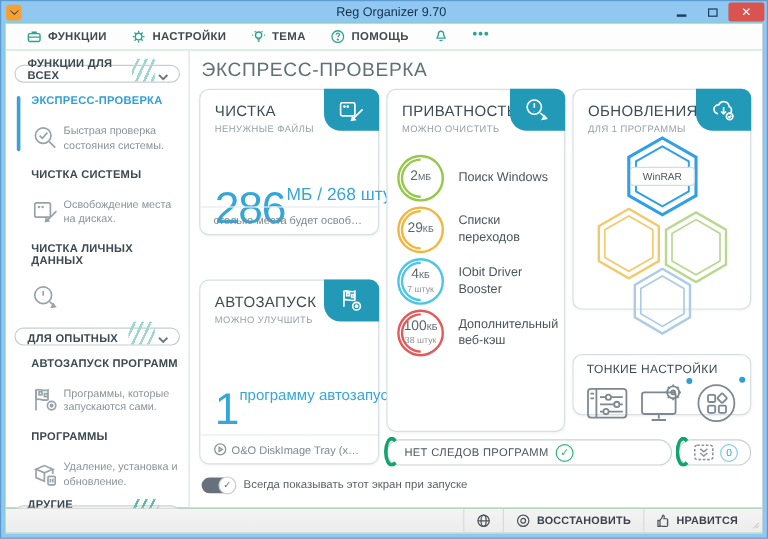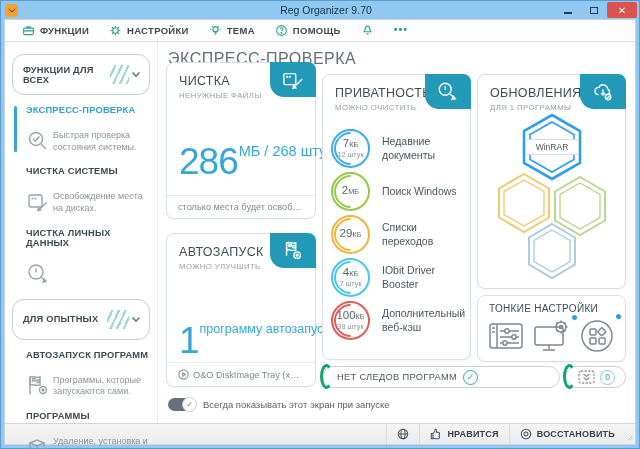--- a/index.html
+++ b/index.html
@@ -19,21 +19,21 @@
   .app{position:absolute;left:3px;right:3px;top:18px;bottom:3px;background:#22c55e;display:flex;flex-direction:column;border:1px solid #c8d4dc}
   
   .menubar{height:22px;display:flex;align-items:center;gap:2px;padding:0 8px;border-bottom:1px solid #dde2e4;background:#fdfdfd;flex:none}
   .menu-item{display:flex;align-items:center;gap:5px;padding:0 9px;height:100%;font-size:9.5px;font-weight:700;color:#3f4a50;letter-spacing:.3px;cursor:default}
   .menu-item svg,.menu-solo svg{color:#2ba392}
   .menu-solo{padding:0 9px;display:flex;align-items:center}
   .dots{color:#2ba392;font-size:11px;font-weight:700;letter-spacing:1px;margin-top:-4px}
   
   .content{flex:1;display:flex;min-height:0}
   .sidebar{width:153px;flex:none;border-right:1px solid #e2e7e9;padding-top:8px;background:#fff}
-  .group-pill{display:flex;align-items:center;margin:4px 7px 10px 7px;height:41px;border:1px solid #c6ced2;border-radius:12px;padding:0 8px 0 10px;font-size:9.3px;font-weight:700;color:#3c4a52;background:#fff;letter-spacing:.2px}
+  .group-pill{display:flex;align-items:flex-end;margin:4px 7px 10px 7px;height:15px;border:1px solid #c6ced2;border-radius:12px;padding:0 8px 0 10px;font-size:9.3px;font-weight:700;color:#3c4a52;background:#fff;letter-spacing:.2px}
   .stripes{margin-left:auto;width:22px;height:19px;background:repeating-linear-gradient(115deg,transparent 0 4px,#9ad8d0 4px 6px)}
   .stripes.dark{background:repeating-linear-gradient(115deg,transparent 0 4px,#57bdb1 4px 6px)}
   .group-pill svg{flex:none;margin-left:2px;color:#6b7a82}
   .sb-item{position:relative;padding:0 6px 0 21px;margin-bottom:13px}
   .sb-item.selected::before{content:"";position:absolute;left:9px;top:1px;bottom:1px;width:3px;background:#3aa0dc;border-radius:2px}
   .sb-title{font-size:9.3px;font-weight:700;color:#3c4a52;letter-spacing:.2px}
   .sb-item.selected .sb-title{color:#2f9fd6}
   .sb-row{display:flex;margin-top:14px}
   .sb-ic{flex:none;width:24px;height:24px;color:#98a3a9;margin-right:3px}
   .sb-desc{font-size:9px;color:#8a949a;line-height:1.3;padding-top:1px}
@@ -239,21 +239,21 @@
           <span class="stripes dark"></span>
           <svg width="7" height="10" viewBox="0 0 7 10" fill="none" stroke="currentColor" stroke-width="1.6">
               <polyline points="1.5,1.5 5,5 1.5,8.5"></polyline>
             </svg>
         </div>
       </div>
 
       <div class="main">
         <div class="page-title">ЭКСПРЕСС-ПРОВЕРКА</div>
 
-        <div class="card" style="left:8px;top:20px;width:150px;height:157px">
+        <div class="card" style="left:8px;top:32px;width:150px;height:122px">
           <div class="corner">
             <svg width="24" height="22" viewBox="0 0 24 24" fill="none" stroke="#fff" stroke-width="1.5">
                 <rect x="2" y="5" width="13" height="12" rx="1.5"></rect>
                 <circle cx="5.5" cy="8.5" r=".5" fill="#fff"></circle>
                 <circle cx="8.5" cy="8.5" r=".5" fill="#fff"></circle>
                 <path d="M13 20l9-9M12 21l3-.5-2.2-2.2Z"></path>
               </svg>
           </div>
           <div class="c-head">
             <div class="c-title">ЧИСТКА</div>
@@ -302,27 +302,20 @@
                 <circle cx="9" cy="9" r="6.5"></circle>
                 <path d="M9 5.5v4M9 12.5v.3"></path>
                 <path d="M14.5 14.5L20 19M16.5 20l3.5-.7-2-2.3Z"></path>
               </svg>
           </div>
           <div class="c-head">
             <div class="c-title">ПРИВАТНОСТЬ</div>
             <div class="c-sub">МОЖНО ОЧИСТИТЬ</div>
           </div>
           <div class="priv-rows">
-            <div class="priv-row" style="--ring: #42aae8;">
-              <div class="ring">
-                <div class="ring-size"><span style="font-size:11.5px">7</span><span>КБ</span></div>
-                <div class="ring-count">12 штук</div>
-              </div>
-              <div class="priv-label">Недавние документы</div>
-            </div>
             <div class="priv-row" style="--ring: #94c847;">
               <div class="ring">
                 <div class="ring-size"><span style="font-size:11.5px">2</span><span>МБ</span></div>
                 <div class="ring-count"></div>
               </div>
               <div class="priv-label">Поиск Windows</div>
             </div>
             <div class="priv-row" style="--ring: #f2b63c;">
               <div class="ring">
                 <div class="ring-size"><span style="font-size:11.5px">29</span><span>КБ</span></div>
@@ -340,21 +333,21 @@
             <div class="priv-row" style="--ring: #e15b5b;">
               <div class="ring">
                 <div class="ring-size"><span style="font-size:11.5px">100</span><span>КБ</span></div>
                 <div class="ring-count">38 штук</div>
               </div>
               <div class="priv-label">Дополнительный веб-кэш</div>
             </div>
           </div>
         </div>
 
-        <div class="card" style="left:319px;top:32px;width:149px;height:215px">
+        <div class="card" style="left:319px;top:32px;width:149px;height:184px">
           <div class="corner">
             <svg width="24" height="22" viewBox="0 0 24 24" fill="none" stroke="#fff" stroke-width="1.5">
                 <path d="M7 15a4 4 0 0 1 .5-8 5 5 0 0 1 9.5 1.5A3.5 3.5 0 0 1 17 15"></path>
                 <path d="M12 9v6M9.8 13l2.2 2.2L14.2 13"></path>
                 <circle cx="17.5" cy="17.5" r="3"></circle>
                 <polyline points="16.2,17.5 17.2,18.5 19,16.7"></polyline>
               </svg>
           </div>
           <div class="c-head">
             <div class="c-title">ОБНОВЛЕНИЯ</div>
@@ -366,21 +359,21 @@
             <polygon points="102,102 127,116.5 127,145.5 102,160 77,145.5 77,116.5" stroke="#b9d88f"></polygon>
             <polygon points="102,108 122,119.5 122,142.5 102,154 82,142.5 82,119.5" stroke-width="1.4" stroke="#b9d88f"></polygon>
             <polygon points="74,149 97,162.5 97,189.5 74,203 51,189.5 51,162.5" stroke="#abcbe6"></polygon>
             <polygon points="74,155 92,165.5 92,186.5 74,197 56,186.5 56,165.5" stroke-width="1.4" stroke="#abcbe6"></polygon>
             <polygon points="74,40 102,56 102,88 74,104 46,88 46,56" stroke-width="2.6" stroke="#2f9fe8"></polygon>
             <polygon points="74,47 96,59.5 96,84.5 74,97 52,84.5 52,59.5" stroke-width="1.6" stroke="#2f9fe8"></polygon>
           </svg>
           <div class="winrar">WinRAR</div>
         </div>
 
-        <div class="card" style="left:319px;top:253px;width:149px;height:67px">
+        <div class="card" style="left:319px;top:253px;width:149px;height:51px">
           <div style="padding:7px 0 0 11px">
             <div class="c-title" style="font-size:10px">ТОНКИЕ НАСТРОЙКИ</div>
           </div>
           <div class="tweak-row">
             <div class="tweak">
               <svg width="36" height="32" viewBox="0 0 36 32" fill="none" stroke="currentColor" stroke-width="1.5">
                   <rect x="2" y="4" width="32" height="24" rx="2.5"></rect>
                   <path d="M9 4v24"></path>
                   <path d="M4 8h3M4 12h3"></path>
                   <path d="M12 11h19M12 17h19M12 23h19"></path>
@@ -440,31 +433,31 @@
     <div class="statusbar">
       <div class="sb-btn">
         <svg width="12" height="12" viewBox="0 0 14 14" fill="none" stroke="currentColor" stroke-width="1.2">
             <circle cx="7" cy="7" r="5.5"></circle>
             <ellipse cx="7" cy="7" rx="2.5" ry="5.5"></ellipse>
             <path d="M1.5 7h11"></path>
           </svg>
       </div>
       <div class="sb-btn">
         <svg width="12" height="12" viewBox="0 0 14 14" fill="none" stroke="currentColor" stroke-width="1.2">
+            <circle cx="7" cy="7" r="5.5"></circle>
+            <circle cx="7" cy="7" r="2.3"></circle>
+          </svg>
+        <span>ВОССТАНОВИТЬ</span>
+      </div>
+      <div class="sb-btn">
+        <svg width="12" height="12" viewBox="0 0 14 14" fill="none" stroke="currentColor" stroke-width="1.2">
             <path d="M1.5 6.5h2v6h-2z"></path>
             <path d="M3.5 11.5c1 .8 1.5 1 3 1h3.2c1.6 0 2-2.8.3-3 1.3 0 1.6-2 .3-2.3 1.1-.3 1-2.2-.5-2.2H7.3c.6-1.8.3-3.5-.8-3.5-.8 0-.6 1.2-1 2.2-.4 1-1 1.8-2 2.3"></path>
           </svg>
         <span>НРАВИТСЯ</span>
-      </div>
-      <div class="sb-btn">
-        <svg width="12" height="12" viewBox="0 0 14 14" fill="none" stroke="currentColor" stroke-width="1.2">
-            <circle cx="7" cy="7" r="5.5"></circle>
-            <circle cx="7" cy="7" r="2.3"></circle>
-          </svg>
-        <span>ВОССТАНОВИТЬ</span>
       </div>
       <div class="grip">
         <svg width="8" height="8" viewBox="0 0 8 8" stroke="#b5b5b5" stroke-width="1">
             <path d="M7 1L1 7M7 4L4 7M7 7h0"></path>
           </svg>
       </div>
     </div>
   </div>
 </div>
 

